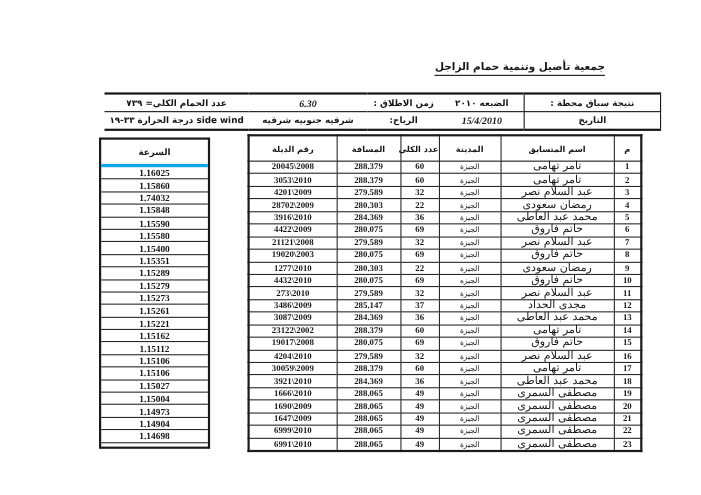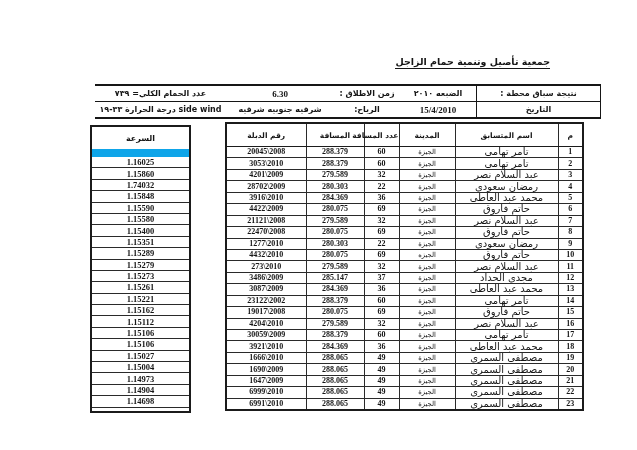--- a/index.html
+++ b/index.html
@@ -24,31 +24,31 @@
     border-collapse:collapse;table-layout:fixed;direction:rtl;
     font-size:8px;font-weight:bold;
   }
   .info-table td{
     padding:0 2px;height:15px;text-align:center;vertical-align:middle;
     white-space:nowrap;overflow:visible;
   }
   .info-table tr:first-child td{border-top:2px solid #161616;border-bottom:1px solid #161616;}
   .info-table tr:last-child td{border-bottom:2px solid #161616;}
   .info-table td.boxed{border-left:1px solid #161616;border-right:1px solid #161616;}
-  .num-ltr{direction:ltr;unicode-bidi:embed;font-family:"Liberation Serif","DejaVu Serif",serif;font-size:9px;}
+  .num-ltr{direction:ltr;unicode-bidi:embed;font-family:"Liberation Serif","DejaVu Serif",serif;font-size:9px;font-style:italic;}
 
   
   .speed-box{
     position:absolute;left:90px;top:125px;width:97px;
     border:2px solid #1b1b1b;padding:0 0 3px 0;background:#fff;
   }
   .speed-table{width:100%;border-collapse:collapse;table-layout:fixed;}
   .speed-table th{
     height:20px;font-size:8px;font-weight:bold;text-align:center;
-    border-bottom:8px solid #0ea5e9;font-family:"DejaVu Sans",sans-serif;
+    border-bottom:3px solid #0ea5e9;font-family:"DejaVu Sans",sans-serif;
   }
   .speed-table td{
     height:10.4px;border:1px solid #2a2a2a;border-left:none;border-right:none;
     text-align:center;vertical-align:middle;padding:0;
     font-family:"Liberation Serif","DejaVu Serif",serif;
     font-size:8.5px;font-weight:bold;direction:ltr;line-height:10px;
   }
 
   
   .main-table{
@@ -211,21 +211,21 @@
       <col class="c-city">
     <col class="c-pig">
       <col class="c-dist">
       <col class="c-ring">
   </colgroup>
   <thead>
     <tr>
       <th>م</th>
       <th>اسم المتسابق</th>
       <th>المدينة</th>
-      <th>عدد المسافة</th>
+      <th>عدد الكلي</th>
       <th>المسافة</th>
       <th>رقم الدبلة</th>
     </tr>
   </thead>
   <tbody>
 
       <tr>
         <td class="t-rank">1</td>
         <td class="t-name">تامر تهامى</td>
         <td class="t-city">الجيزة</td>
@@ -287,21 +287,21 @@
         <td class="t-num">279.589</td>
         <td class="t-num">21121\2008</td>
       </tr>
 
       <tr>
         <td class="t-rank">8</td>
         <td class="t-name">حاتم فاروق</td>
         <td class="t-city">الجيزة</td>
         <td class="t-num">69</td>
         <td class="t-num">280.075</td>
-        <td class="t-num">22470\2008</td>
+        <td class="t-num">19020\2003</td>
       </tr>
 
       <tr>
         <td class="t-rank">9</td>
         <td class="t-name">رمضان سعودى</td>
         <td class="t-city">الجيزة</td>
         <td class="t-num">22</td>
         <td class="t-num">280.303</td>
         <td class="t-num">1277\2010</td>
       </tr>

